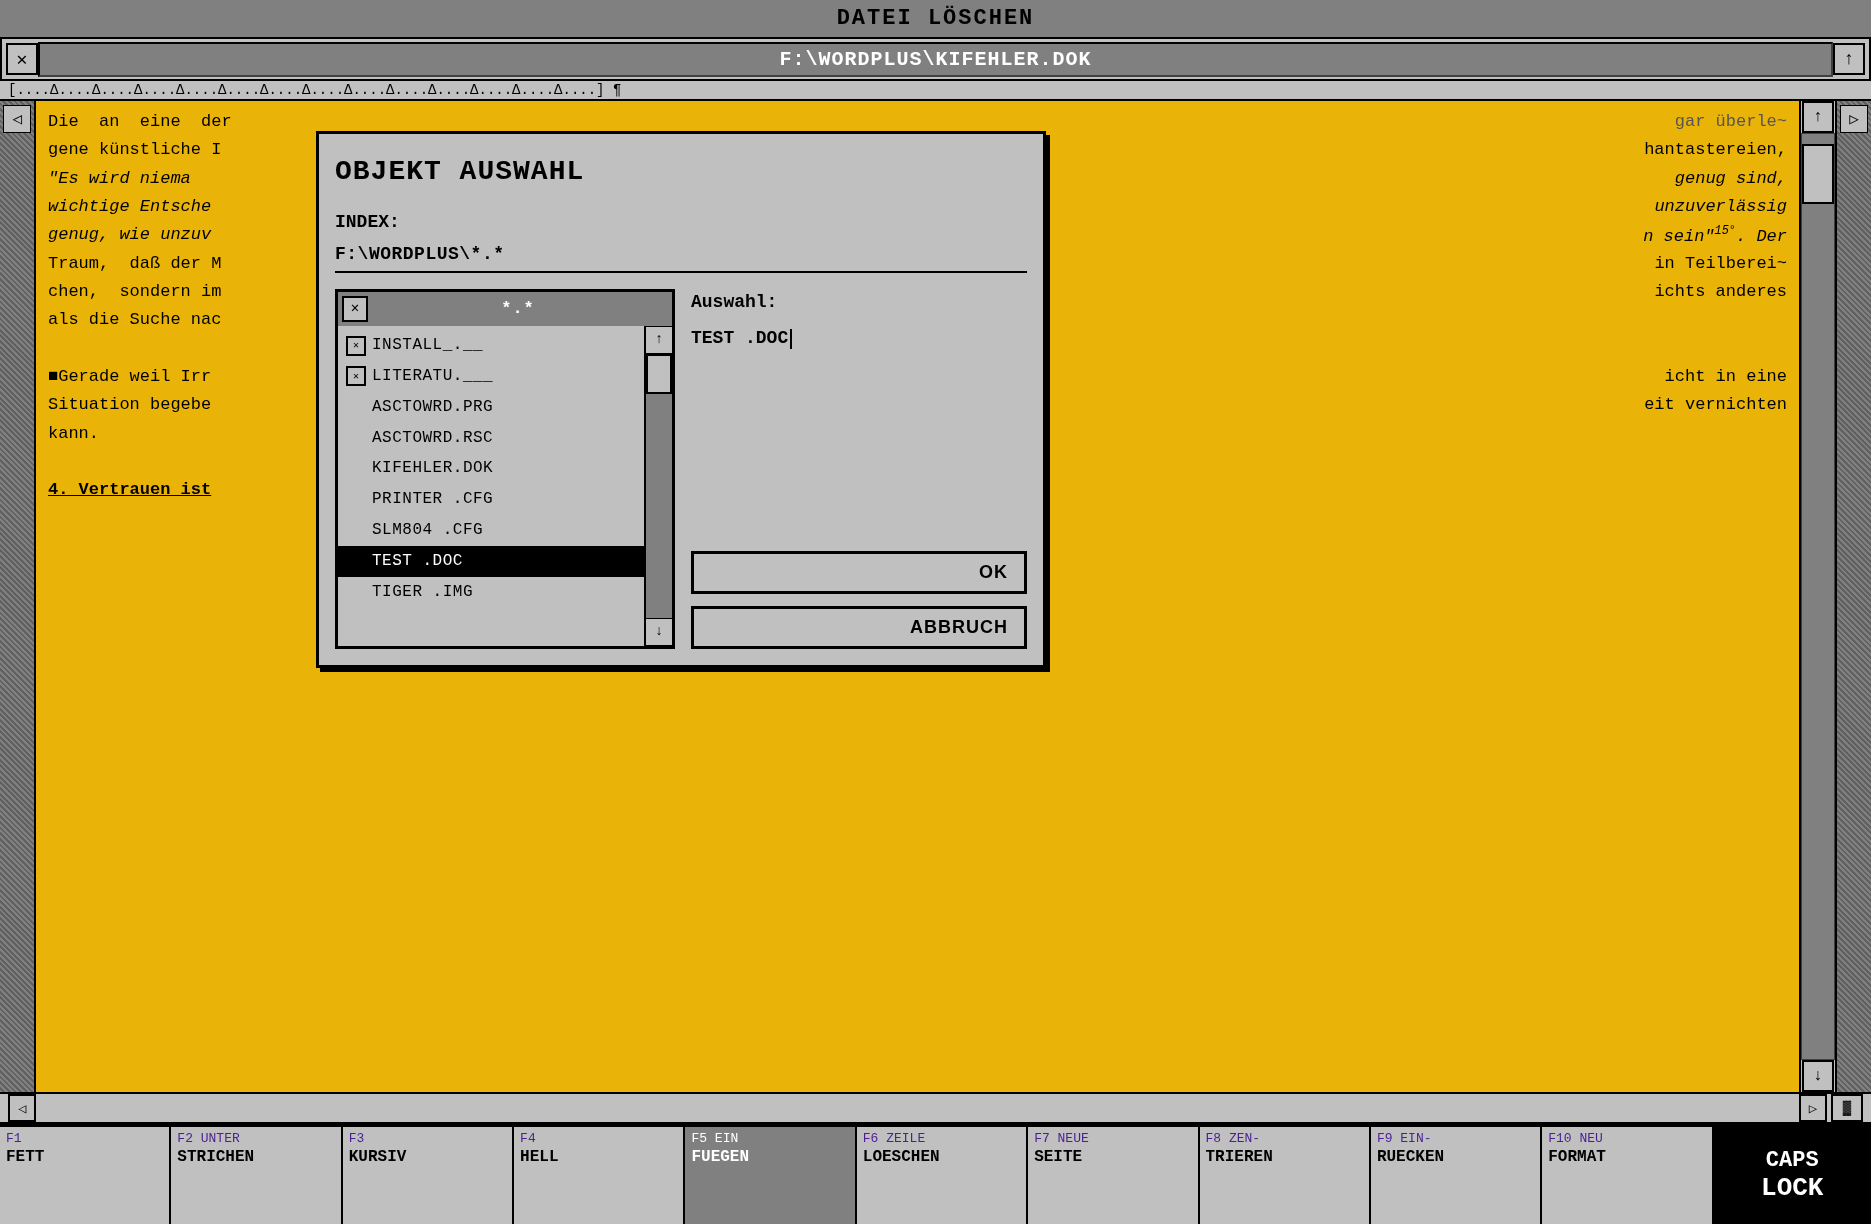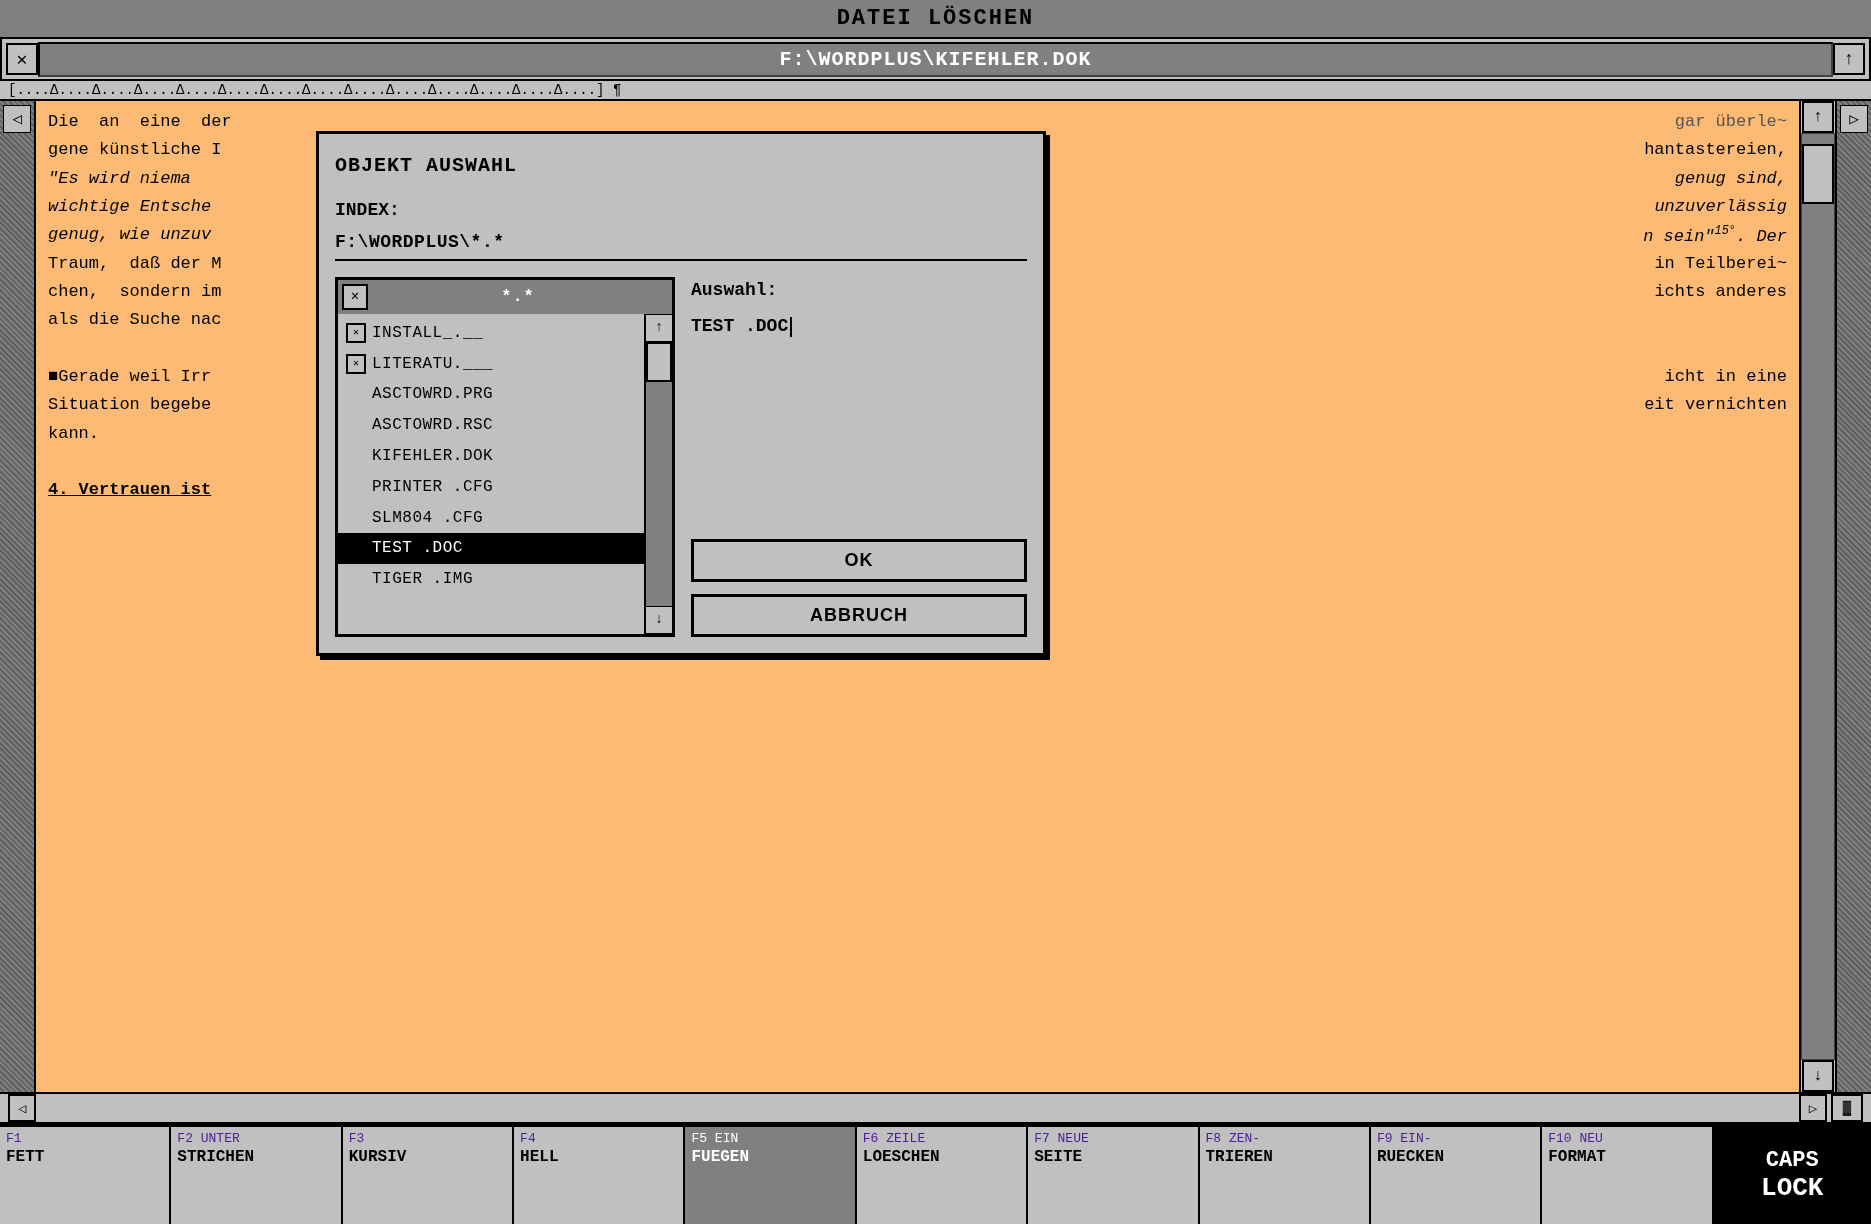--- a/index.html
+++ b/index.html
@@ -102,21 +102,21 @@
       padding-top: 4px;
       font-size: 16px;
       text-align: right;
       padding-right: 4px;
       color: #000;
     }
 
     
     #doc-area {
       flex: 1;
-      background: #fdba74;
+      background: #eab308;
       padding: 8px 12px;
       font-size: 17px;
       line-height: 1.55;
       color: #000;
       overflow: hidden;
       position: relative;
     }
 
     #doc-area p {
       margin-bottom: 2px;
@@ -237,21 +237,21 @@
       top: 30px;
       left: 280px;
       width: 730px;
       background: #c0c0c0;
       border: 3px solid #000;
       padding: 16px;
       box-shadow: 4px 4px 0 #000;
     }
 
     #dialog-title {
-      font-size: 20px;
+      font-size: 28px;
       font-weight: bold;
       letter-spacing: 1px;
       margin-bottom: 16px;
       color: #000;
     }
 
     #dialog-index-label {
       font-size: 18px;
       font-weight: bold;
       margin-bottom: 4px;
@@ -426,21 +426,21 @@
       margin-top: auto;
       padding-top: 20px;
     }
 
     .dialog-btn {
       border: 3px solid #000;
       background: #c0c0c0;
       padding: 8px 16px;
       font-size: 18px;
       font-weight: bold;
-      text-align: center;
+      text-align: right;
       cursor: pointer;
       letter-spacing: 1px;
       min-width: 120px;
     }
 
     
     #left-panel {
       width: 36px;
       background: repeating-linear-gradient(
         45deg,

